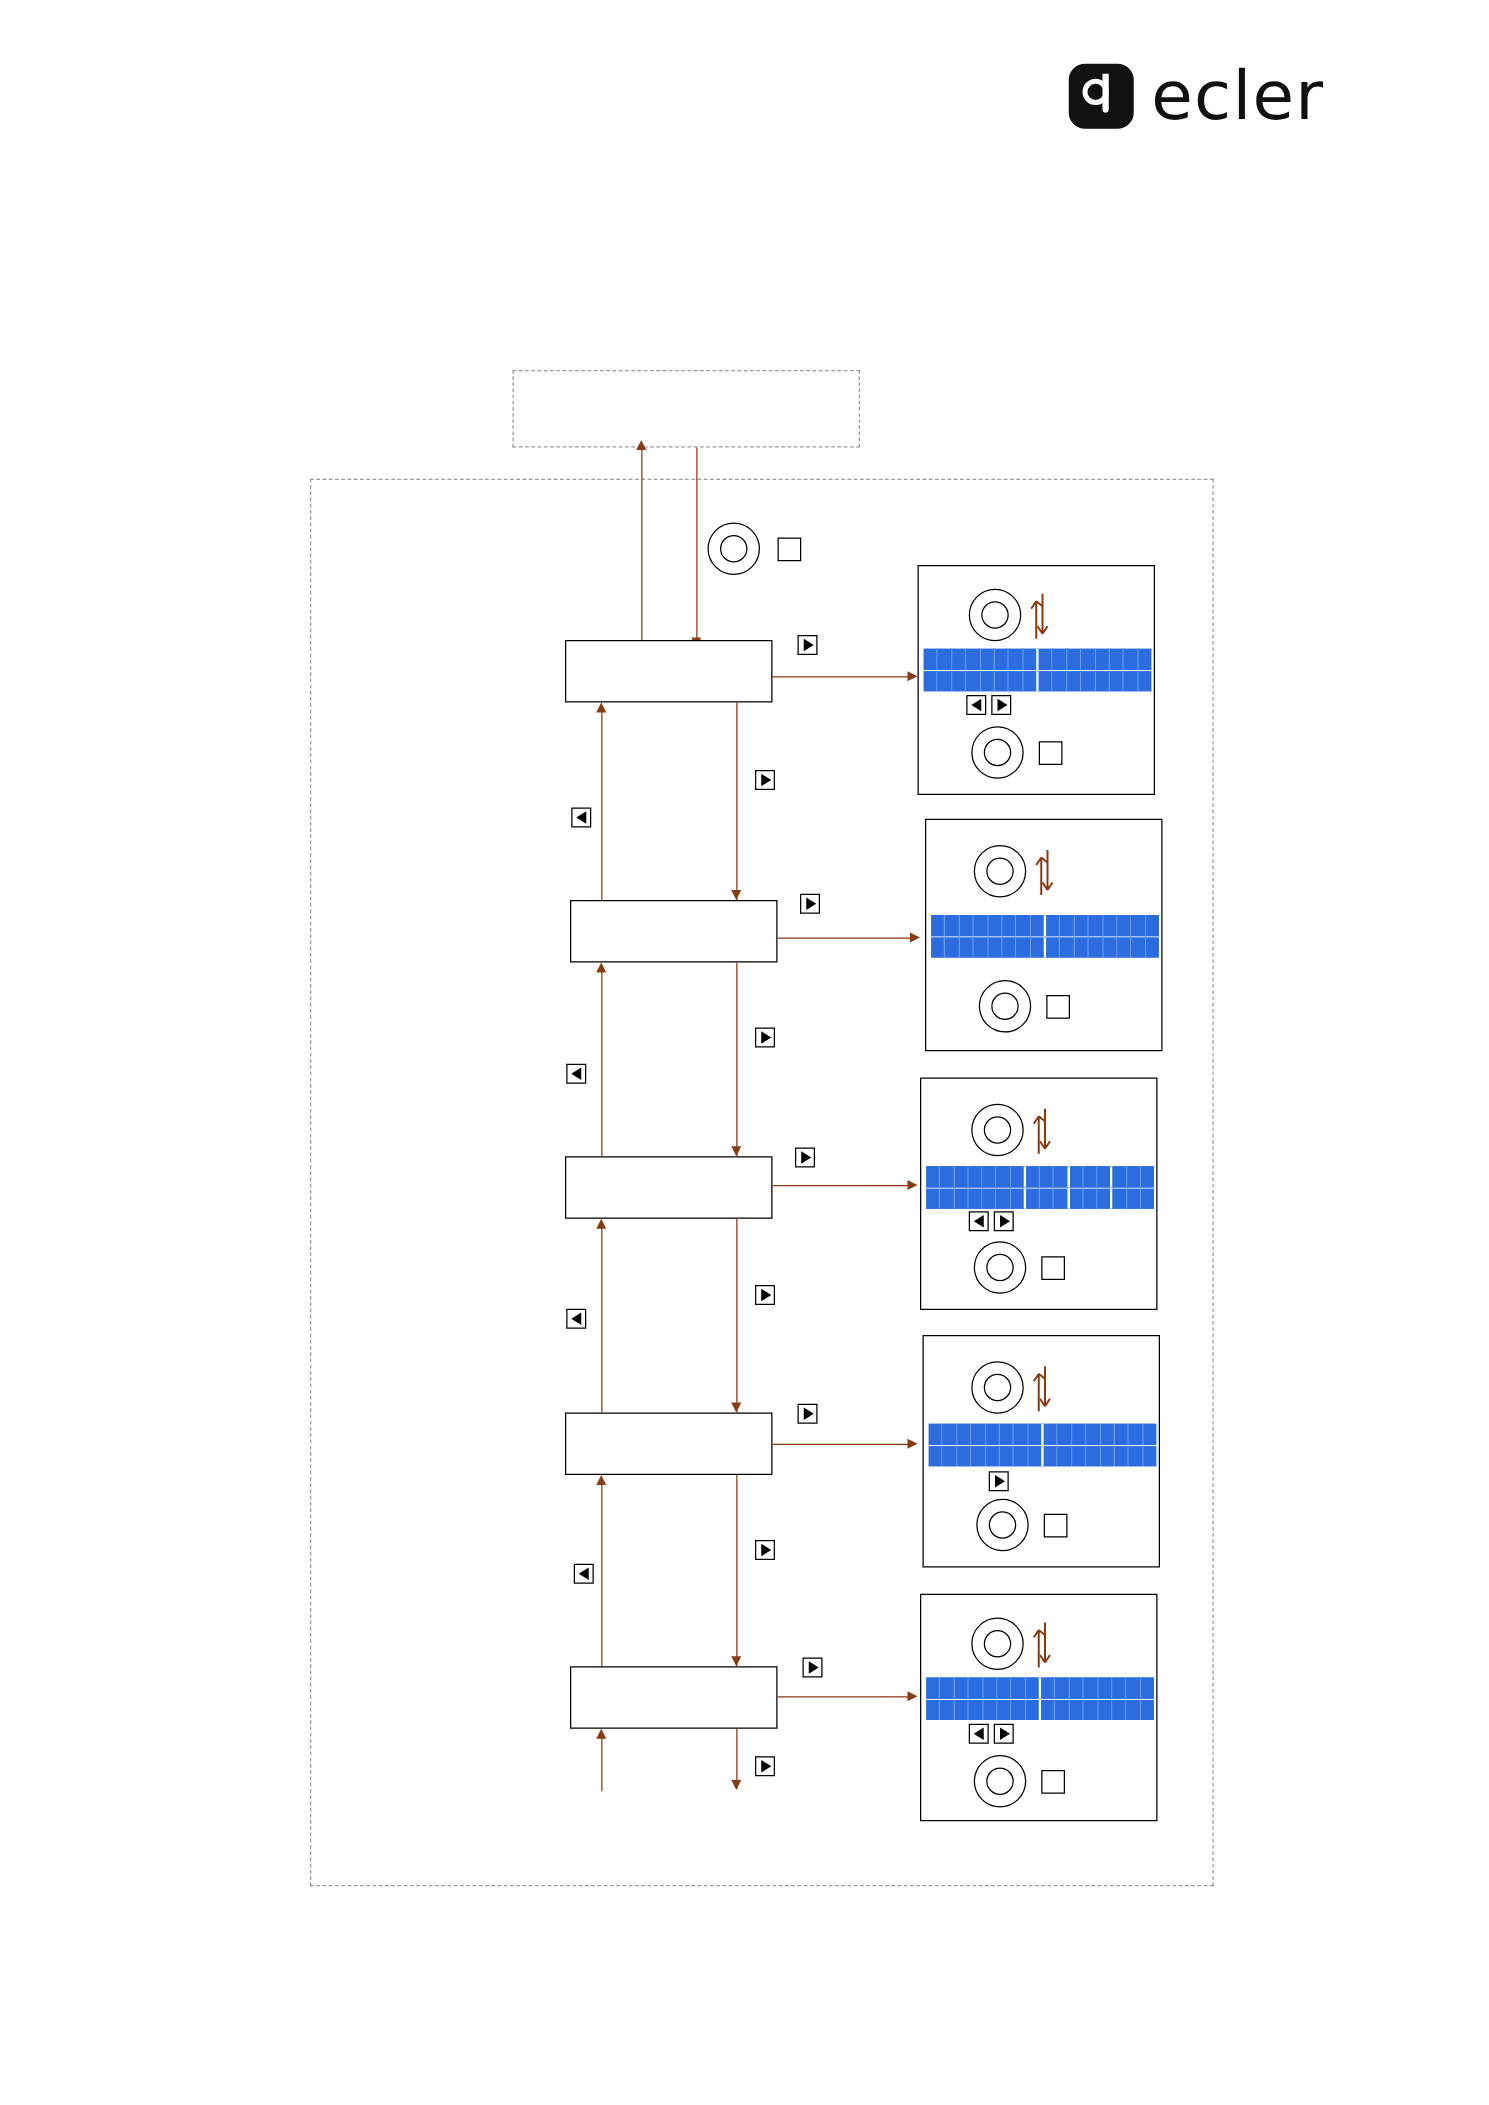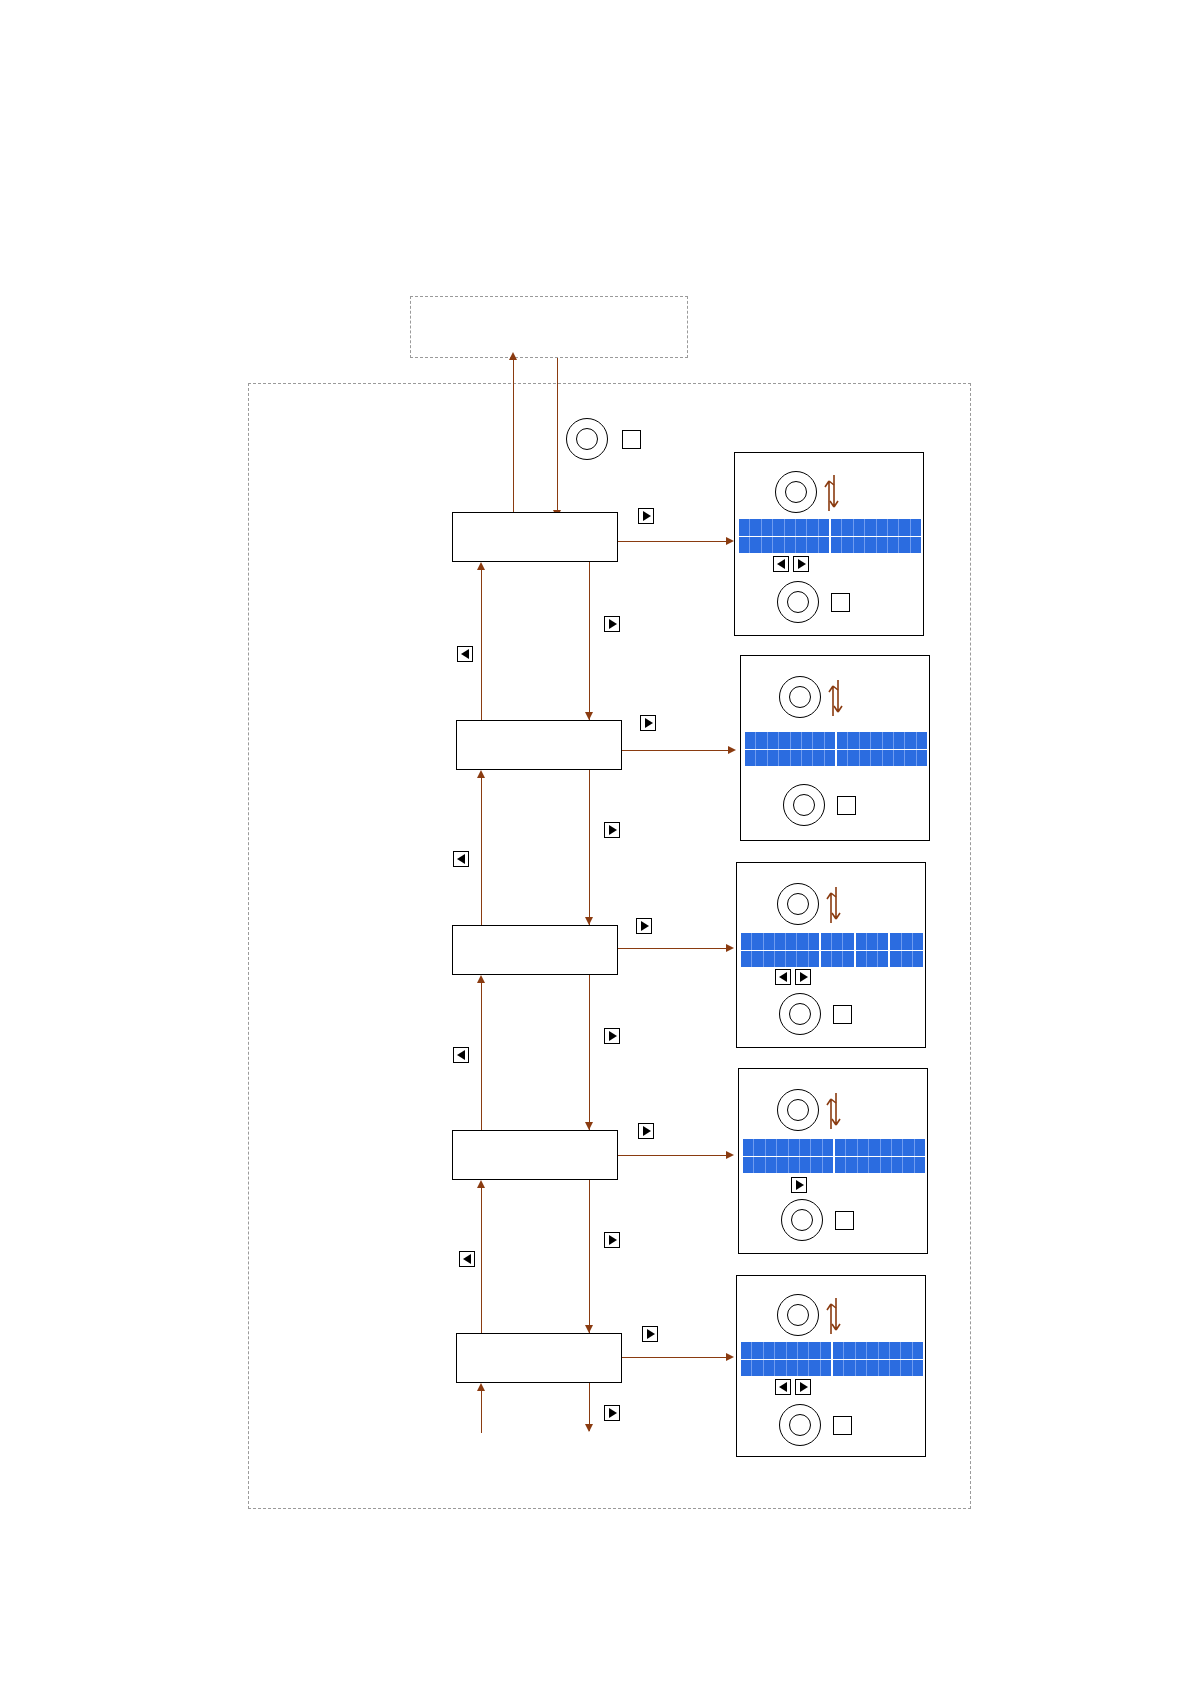--- a/index.html
+++ b/index.html
@@ -221,20 +221,27 @@
   .lcd-cell:last-child { border-right: none; }
   .lcd-cell.div {
     border-right: 2px solid #ffffff;
   }
 </style>
 </head>
 <body>
 
 <div id="page">
 
+  <div id="logo">
+    <div id="logo-mark">
+      <div class="ring"></div>
+      <div class="stem"></div>
+    </div>
+    <div id="logo-text">ecler</div>
+  </div>
 
   <div id="top-dashed-box" class="dashed-box"></div>
   <div id="main-dashed-box" class="dashed-box"></div>
 
   <div class="vline" style="left:513px; top:358px; height:160px;"></div>
   <div class="arrow arrow-up" style="left:509px; top:352px;"></div>
 
   <div class="vline" style="left:557px; top:358px; height:154px;"></div>
   <div class="arrow arrow-down" style="left:553px; top:510px;"></div>
 

